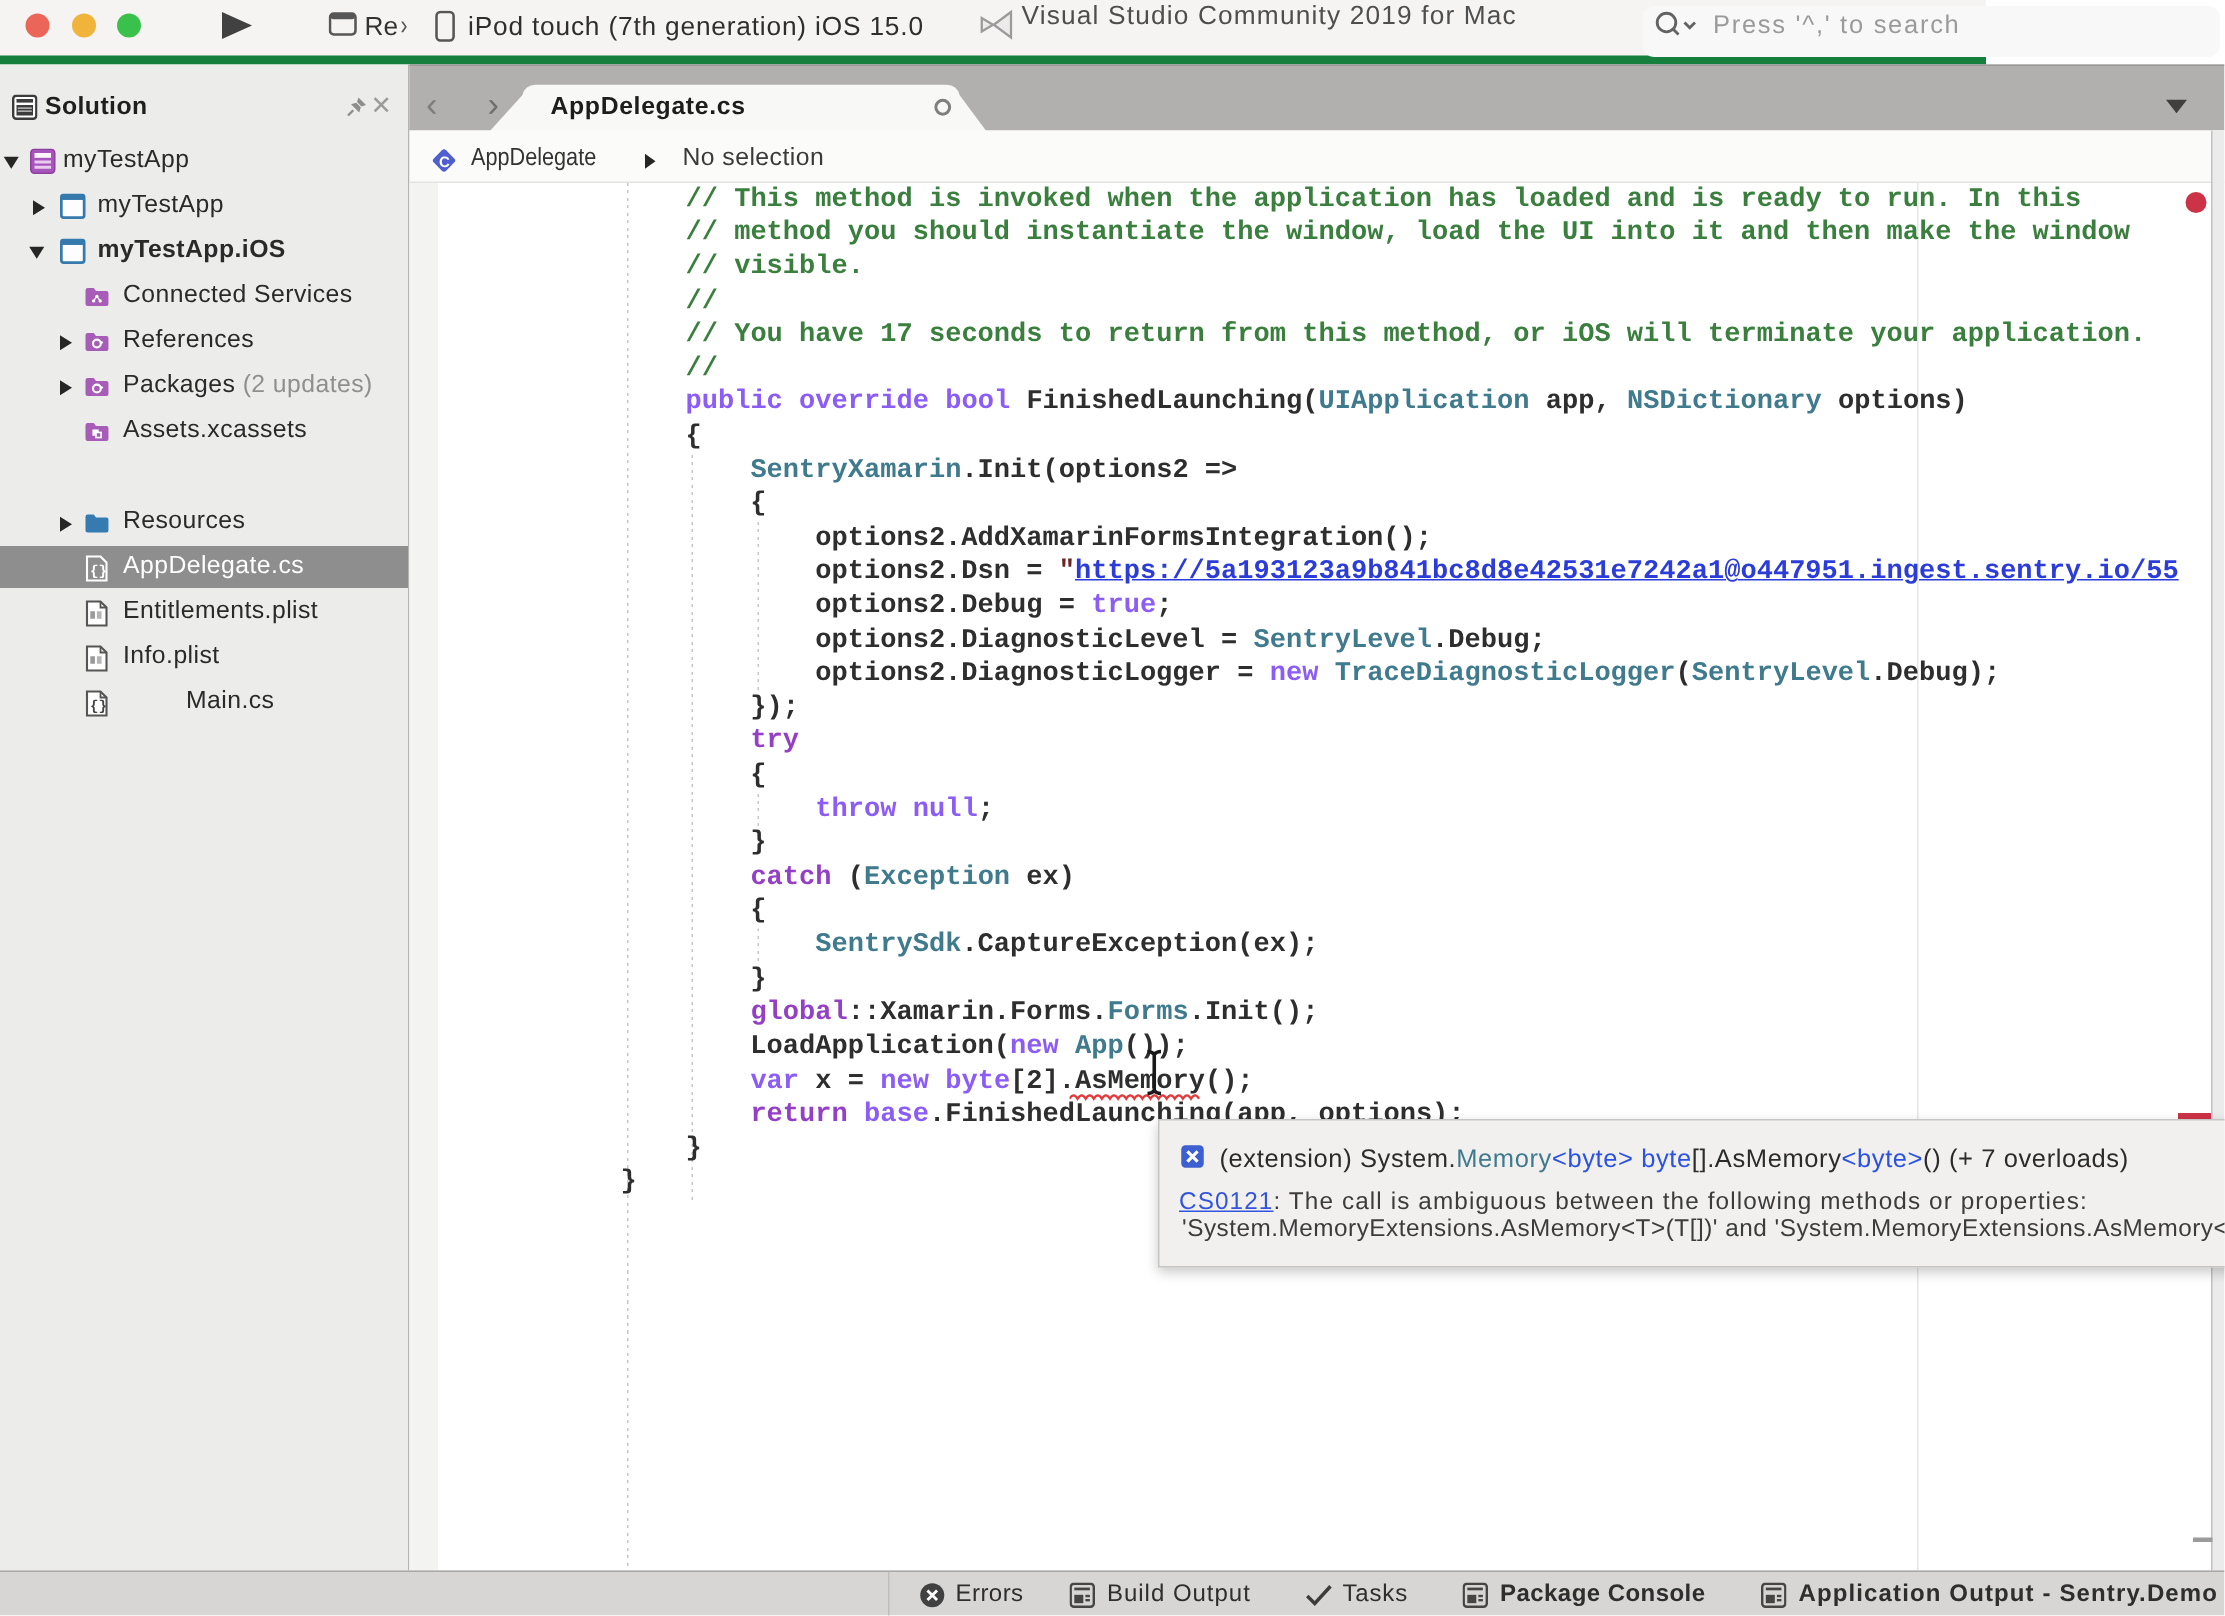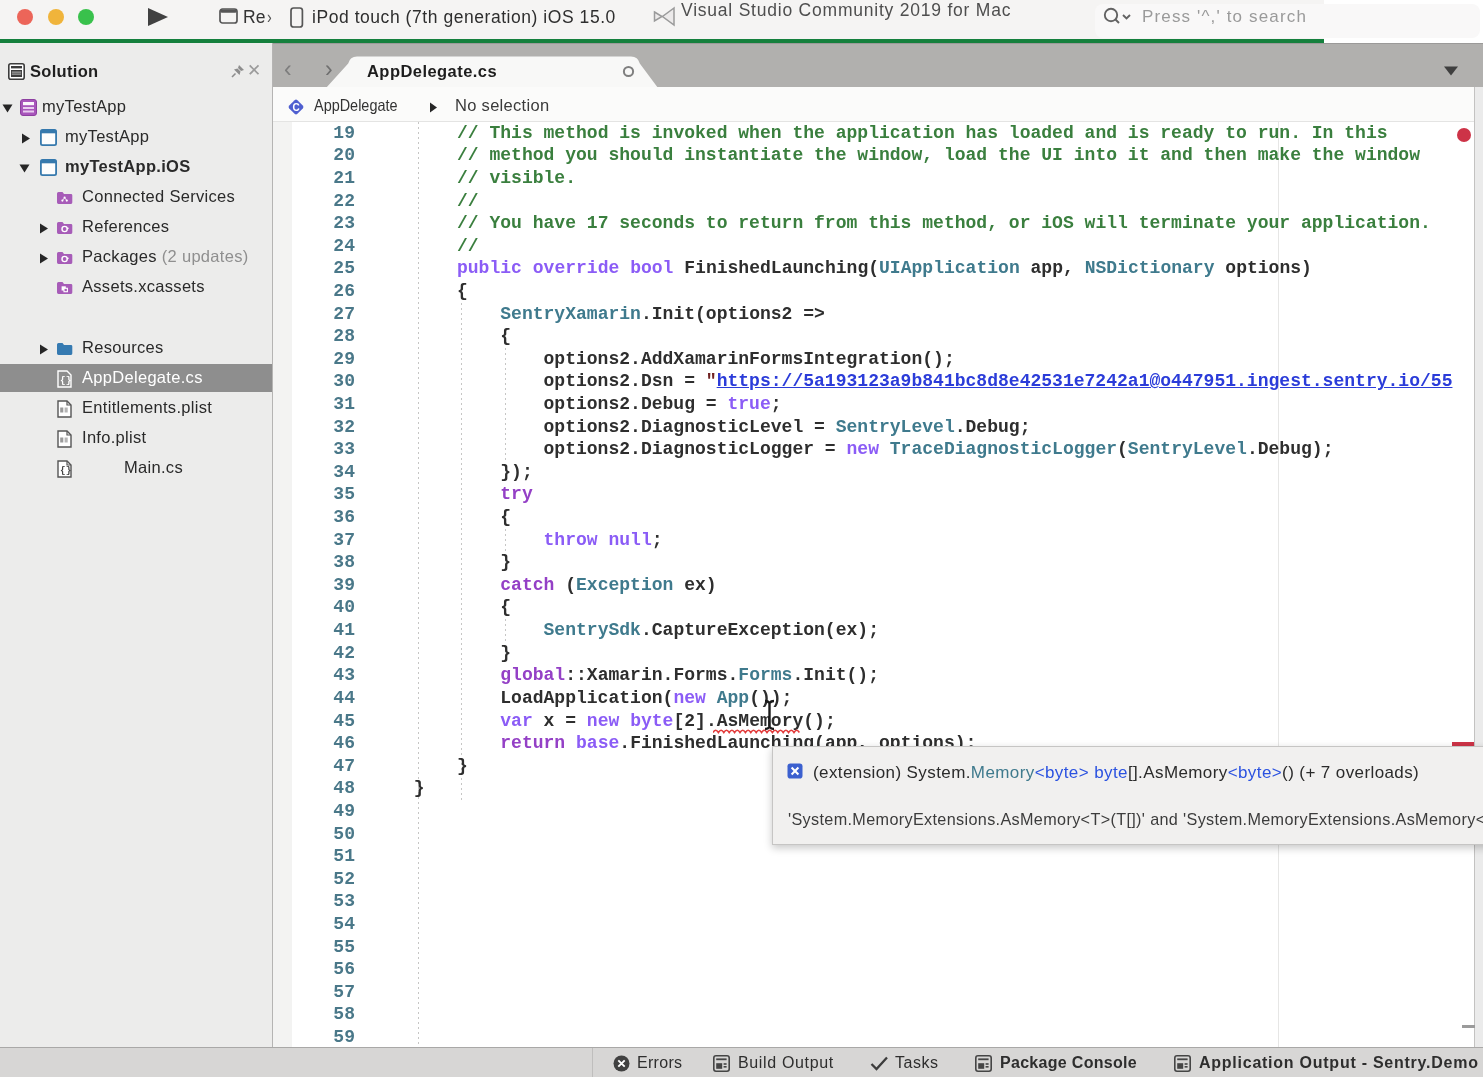--- a/index.html
+++ b/index.html
@@ -1,18 +1,18 @@
 <!DOCTYPE html>
 <html><head><meta charset="utf-8"><title>VS</title><style>
 *{margin:0;padding:0;box-sizing:border-box}
 html,body{width:1483px;height:1077px;overflow:hidden;font-family:"Liberation Sans",sans-serif;background:#fff}
 #root{position:absolute;left:0;top:0;width:1483px;height:1077px;overflow:hidden}
 .abs{position:absolute}
 
-#titlebar{left:0;top:0;width:1324px;height:43px;background:#f5f4f3;border-bottom:4px solid #15803d}
+#titlebar{left:0;top:0;width:1324px;height:43px;background:#f5f4f3;border-bottom:6px solid #15803d}
 .tl{width:16px;height:16px;border-radius:50%;top:8.5px}
 
 #sidebar{left:0;top:43px;width:273px;height:1004px;background:#ececeb;border-right:1px solid #b5b4b3}
 .row{position:absolute;left:0;width:228px;height:30px}
 .rt{position:absolute;font-size:16.5px;letter-spacing:0.3px;color:#2a2a2a;white-space:nowrap;top:4px}
 
 #tabbar{left:273px;top:43px;width:1210px;height:44px;background:#b1b0ae;border-top:1px solid #9b9a99}
 #crumb{left:273px;top:87px;width:1210px;height:35px;background:#fbfbfa;border-bottom:1px solid #e4e4e3}
 #codearea{left:273px;top:122px;width:1210px;height:925px;background:#fff}
 pre{font-family:"Liberation Mono",monospace;font-weight:bold;font-size:18.04px;line-height:22.61px;position:absolute;white-space:pre}
@@ -222,61 +222,20 @@
     <div class="abs" style="left:455px;top:96px;font-size:16.5px;letter-spacing:0.3px;color:#3a3a3a">No selection</div>
     <div id="codearea" class="abs"></div>
     <div class="abs" style="left:273px;top:122px;width:19px;height:925px;background:#f3f3f2"></div>
     <div class="abs" style="left:1278px;top:122px;width:1px;height:925px;background:#e6e6e5"></div>
     <div class="abs" style="left:1474px;top:87px;width:9px;height:960px;background:#ebebeb;border-left:1px solid #c3c2c1"></div>
     <div class="guide" style="left:417.5px;top:122px;height:924px"></div>
     <div class="guide" style="left:461px;top:302.5px;height:497px"></div>
     <div class="guide" style="left:504.5px;top:348px;height:113px"></div>
     <div class="guide" style="left:504.5px;top:529px;height:22.5px"></div>
     <div class="guide" style="left:504.5px;top:619px;height:23px"></div>
-    <pre id="nums">19
-20
-21
-22
-23
-24
-25
-26
-27
-28
-29
-30
-31
-32
-33
-34
-35
-36
-37
-38
-39
-40
-41
-42
-43
-44
-45
-46
-47
-48
-49
-50
-51
-52
-53
-54
-55
-56
-57
-58
-59</pre>
     <pre id="code">        <span class="c">// This method is invoked when the application has loaded and is ready to run. In this</span>
         <span class="c">// method you should instantiate the window, load the UI into it and then make the window</span>
         <span class="c">// visible.</span>
         <span class="c">//</span>
         <span class="c">// You have 17 seconds to return from this method, or iOS will terminate your application.</span>
         <span class="c">//</span>
         <span class="k">public</span> <span class="k">override</span> <span class="k">bool</span> FinishedLaunching(<span class="t">UIApplication</span> app, <span class="t">NSDictionary</span> options)
         {
             <span class="t">SentryXamarin</span>.Init(options2 =&gt;
             {
@@ -319,20 +278,21 @@
     <div class="abs" style="left:1462px;top:1025px;width:12.5px;height:3px;background:#9b9b9b"></div>
     <svg class="abs" style="left:762px;top:699px" width="16" height="33" viewBox="0 0 16 33">
       <path d="M3,2 Q6,2 7.5,4 Q9,2 12,2 M7.5,4 L7.5,28 M3,30 Q6,30 7.5,28 Q9,30 12,30" fill="none" stroke="#1a1a1a" stroke-width="2.4"></path>
     </svg>
     <div id="tip" class="abs">
       <svg class="abs" style="left:14px;top:16px" width="16" height="16" viewBox="0 0 16 16">
         <rect x="0.5" y="0.5" width="15" height="15" rx="2.8" fill="#3c60cf"></rect>
         <path d="M4.6,4.6 L11.4,11.4 M11.4,4.6 L4.6,11.4" stroke="#fff" stroke-width="2.1"></path>
       </svg>
       <div class="r" style="left:40px;top:16px;font-size:17px;letter-spacing:0.4px">(extension) System.<span class="t">Memory</span><span class="b">&lt;byte&gt;</span> <span class="b">byte</span>[].AsMemory<span class="b">&lt;byte&gt;</span>() (+ 7 overloads)</div>
+      <div class="r" style="left:13px;top:45px;color:#3c3c3c;letter-spacing:0.75px"><span style="color:#3355dd;text-decoration:underline">CS0121</span>: The call is ambiguous between the following methods or properties:</div>
       <div class="r" style="left:15px;top:63px;color:#3c3c3c">'System.MemoryExtensions.AsMemory&lt;T&gt;(T[])' and 'System.MemoryExtensions.AsMemory&lt;T&gt;(T[</div>
     </div>
     <div id="statusbar" class="abs">
       <div class="abs" style="left:592px;top:0;width:1px;height:30px;background:#bfbebd"></div>
       <svg class="abs" style="left:613px;top:6.5px" width="17" height="17" viewBox="0 0 17 17">
         <circle cx="8.5" cy="8.5" r="8" fill="#414141"></circle>
         <path d="M5.3,5.3 L11.7,11.7 M11.7,5.3 L5.3,11.7" stroke="#fff" stroke-width="1.9"></path>
       </svg>
       <div class="sbt" style="left:637px">Errors</div>
       <svg class="abs" style="left:713px;top:6.5px" width="17" height="17" viewBox="0 0 17 17">

